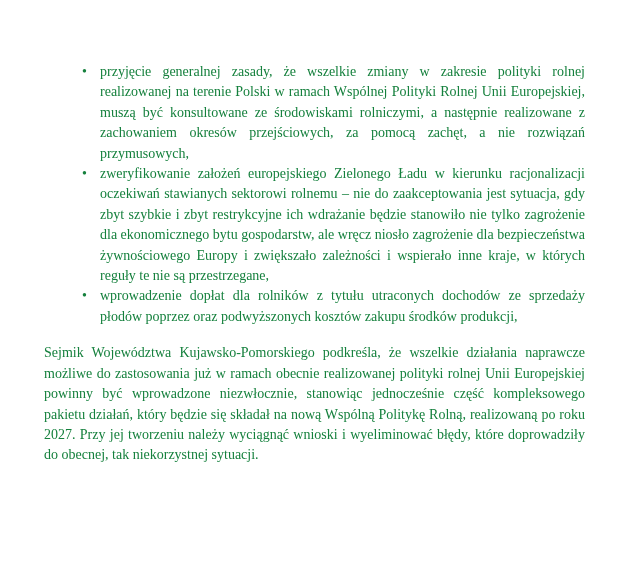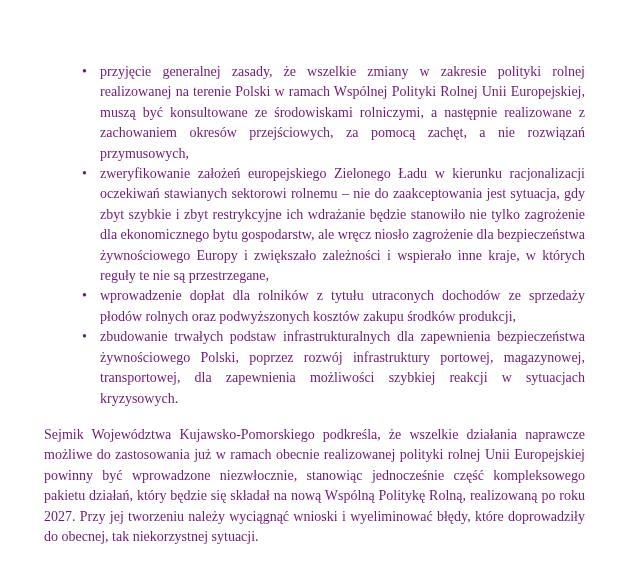--- a/index.html
+++ b/index.html
@@ -14,21 +14,21 @@
   }
   .page {
     box-sizing: border-box;
     width: 620px;
     height: 588px;
     padding: 62px 35px 0 44px;
     background: #ffffff;
     font-family: "Liberation Serif", "DejaVu Serif", serif;
     font-size: 14px;
     line-height: 20.4px;
-    color: #701a75;
+    color: #15803d;
   }
   ul.bullet-list {
     margin: 0;
     padding: 0 0 0 56px;
     list-style: none;
   }
   ul.bullet-list li {
     position: relative;
     text-align: justify;
   }
@@ -43,17 +43,16 @@
     text-align: justify;
   }
 </style>
 </head>
 <body>
 
 <div class="page">
   <ul class="bullet-list">
     <li>przyjęcie generalnej zasady, że wszelkie zmiany w zakresie polityki rolnej realizowanej na terenie Polski w ramach Wspólnej Polityki Rolnej Unii Europejskiej, muszą być konsultowane ze środowiskami rolniczymi, a następnie realizowane z zachowaniem okresów przejściowych, za pomocą zachęt, a nie rozwiązań przymusowych,</li>
     <li>zweryfikowanie założeń europejskiego Zielonego Ładu w kierunku racjonalizacji oczekiwań stawianych sektorowi rolnemu – nie do zaakceptowania jest sytuacja, gdy zbyt szybkie i zbyt restrykcyjne ich wdrażanie będzie stanowiło nie tylko zagrożenie dla ekonomicznego bytu gospodarstw, ale wręcz niosło zagrożenie dla bezpieczeństwa żywnościowego Europy i zwiększało zależności i wspierało inne kraje, w których reguły te nie są przestrzegane,</li>
-    <li>wprowadzenie dopłat dla rolników z tytułu utraconych dochodów ze sprzedaży płodów rolnych oraz podwyższonych kosztów zakupu środków produkcji,</li>
-    <li>zbudowanie trwałych podstaw infrastrukturalnych dla zapewnienia bezpieczeństwa żywnościowego Polski, poprzez rozwój infrastruktury portowej, magazynowej, transportowej, dla zapewnienia możliwości szybkiej reakcji w sytuacjach kryzysowych.</li>
+    <li>wprowadzenie dopłat dla rolników z tytułu utraconych dochodów ze sprzedaży płodów poprzez oraz podwyższonych kosztów zakupu środków produkcji,</li>
   </ul>
   <p class="closing-paragraph">Sejmik Województwa Kujawsko-Pomorskiego podkreśla, że wszelkie działania naprawcze możliwe do zastosowania już w ramach obecnie realizowanej polityki rolnej Unii Europejskiej powinny być wprowadzone niezwłocznie, stanowiąc jednocześnie część kompleksowego pakietu działań, który będzie się składał na nową Wspólną Politykę Rolną, realizowaną po roku 2027. Przy jej tworzeniu należy wyciągnąć wnioski i wyeliminować błędy, które doprowadziły do obecnej, tak niekorzystnej sytuacji.</p>
 </div>
 
 </body></html>

